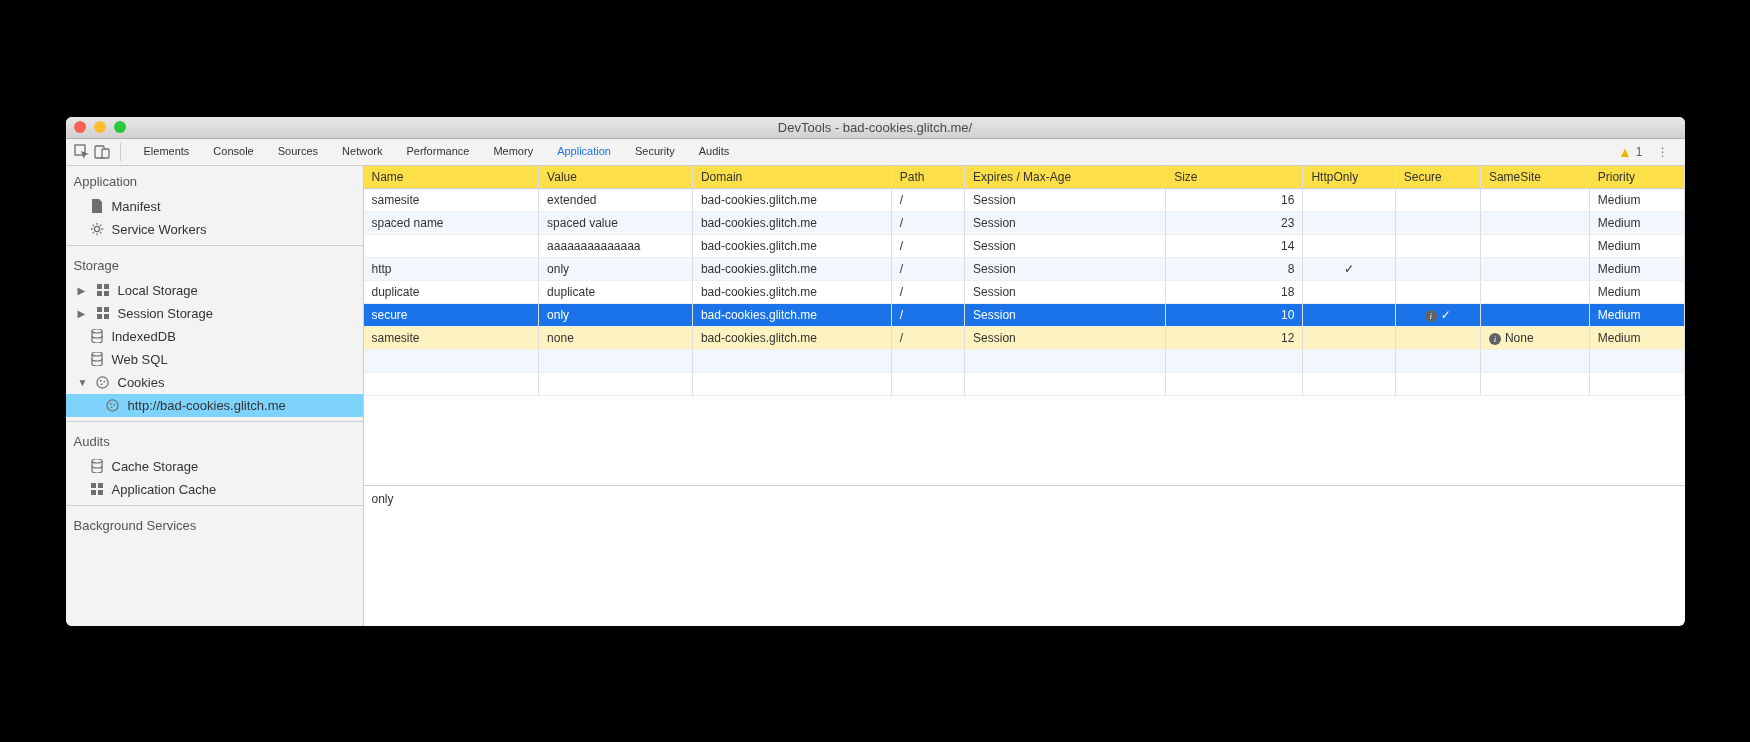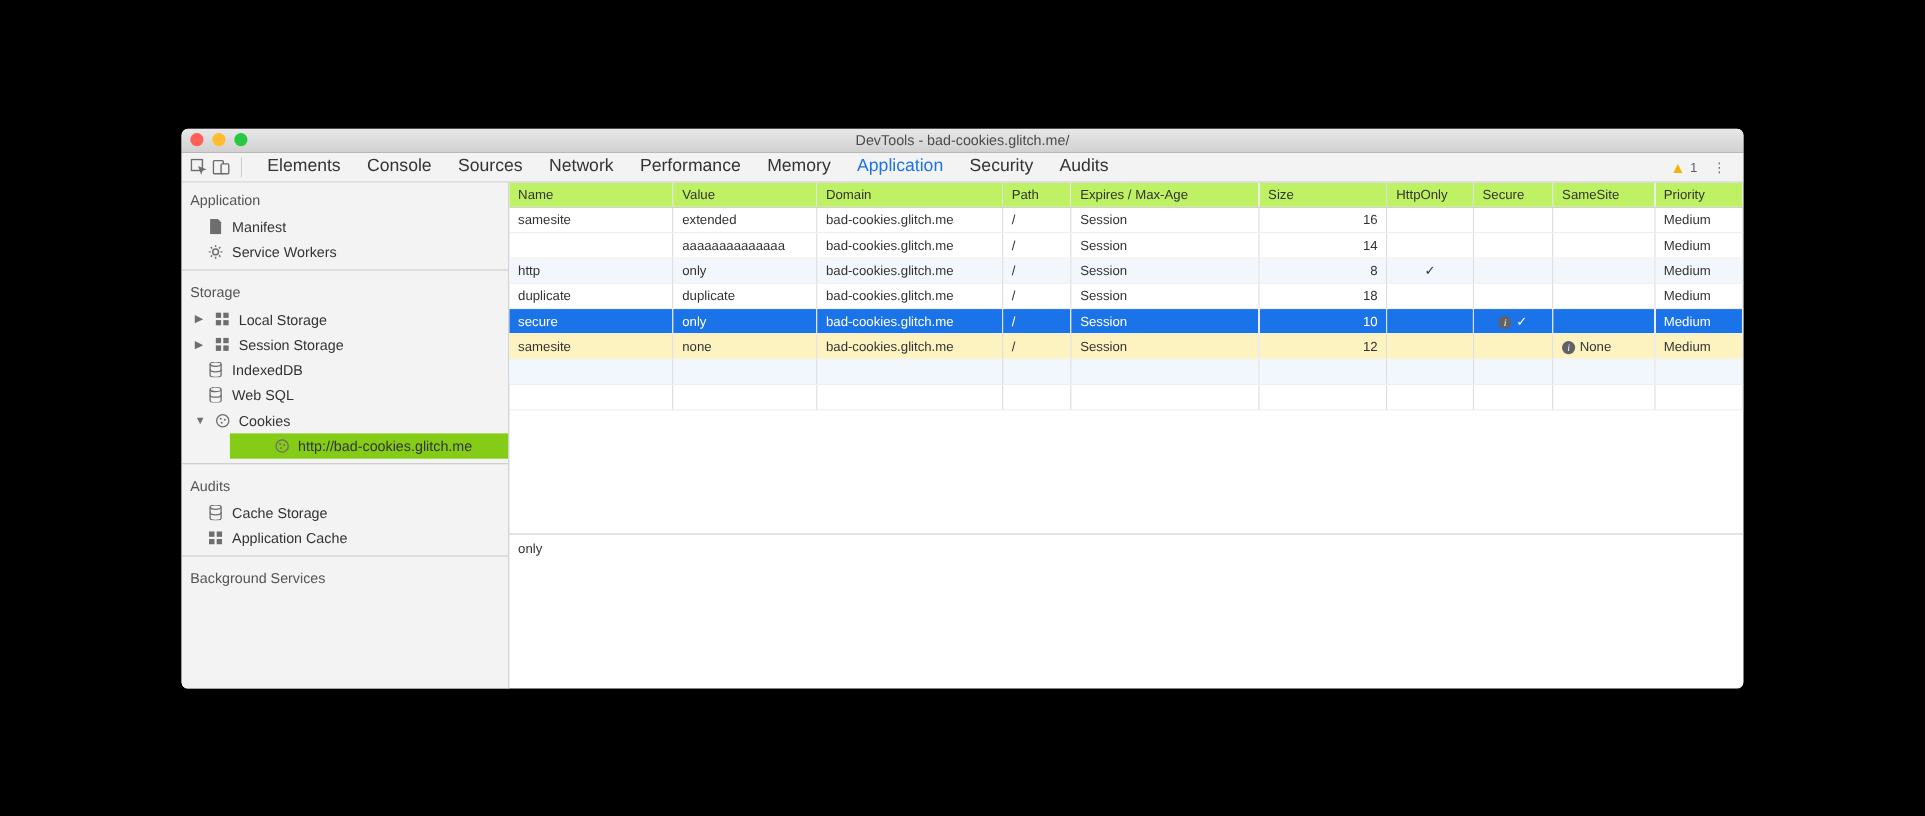--- a/index.html
+++ b/index.html
@@ -7,21 +7,21 @@
   background: #000;
   font-family: -apple-system, BlinkMacSystemFont, "Segoe UI", Helvetica, Arial, sans-serif;
   font-size: 12px;
   color: #333;
   display: flex;
   align-items: center;
   justify-content: center;
   min-height: 742px;
 }
 .window {
-  width: 1420px;
+  width: 1619px;
   background: #fff;
   border-radius: 6px;
   overflow: hidden;
   box-shadow: 0 20px 50px rgba(0,0,0,0.5);
 }
 .titlebar {
   height: 22px;
   background: linear-gradient(#e8e8e8, #d1d1d1);
   border-bottom: 1px solid #b1b1b1;
   display: flex;
@@ -52,21 +52,21 @@
 }
 .toolbar .sep { width: 1px; height: 18px; background: #ccc; margin: 0 8px; }
 .tool-icon {
   width: 20px; height: 20px;
   display: flex; align-items: center; justify-content: center;
   color: #6e6e6e;
 }
 .tabs { display: flex; gap: 2px; margin-left: 4px; }
 .tab {
   padding: 19px 11px;
-  font-size: 16px;
+  font-size: 11px;
   color: #333;
   cursor: default;
 }
 .tab.active {
   color: #1a73e8;
   border-bottom: 2px solid #1a73e8;
 }
 .toolbar-right {
   margin-left: auto;
   display: flex;
@@ -106,21 +106,21 @@
   align-items: center;
   justify-content: center;
   color: #6e6e6e;
   flex-shrink: 0;
 }
 .side-item.with-tw { padding-left: 12px; }
 .twisty {
   width: 10px; color: #6e6e6e; font-size: 10px;
 }
 .side-item.child { padding-left: 40px; }
-.side-item.selected { background: #84cc16; margin-left: 44px; }
+.side-item.selected { background: #7dd3fc; }
 .side-divider { height: 1px; background: #ccc; margin: 4px 0; }
 .main { flex: 1; display: flex; flex-direction: column; }
 .filterbar {
   height: 30px;
   border-bottom: 1px solid #ccc;
   display: flex;
   align-items: center;
   padding: 0 8px;
   gap: 8px;
 }
@@ -143,21 +143,21 @@
   border-bottom: 1px solid #eee;
   padding: 4px 8px;
   text-align: left;
   font-size: 12px;
   white-space: nowrap;
   overflow: hidden;
   text-overflow: ellipsis;
   height: 22px;
 }
 th {
-  background: #bef264;
+  background: #fde047;
   border-bottom: 1px solid #ccc;
   font-weight: 400;
   color: #333;
   position: sticky;
   top: 0;
 }
 tr.even td { background: #f2f7fd; }
 tr.warn td { background: #fdf3c0; }
 tr.sel td { background: #1a73e8; color: #fff; }
 td.num { text-align: right; padding-left: 28px; }
@@ -378,20 +378,32 @@
                 <td>extended</td>
                 <td>bad-cookies.glitch.me</td>
                 <td>/</td>
                 <td>Session</td>
                 <td class="num">16</td>
                 <td class="ctr"></td>
                 <td class="ctr"></td>
                 <td></td>
                 <td>Medium</td>
               </tr>
+              <tr class="even">
+                <td>spaced name</td>
+                <td>spaced value</td>
+                <td>bad-cookies.glitch.me</td>
+                <td>/</td>
+                <td>Session</td>
+                <td class="num">23</td>
+                <td class="ctr"></td>
+                <td class="ctr"></td>
+                <td></td>
+                <td>Medium</td>
+              </tr>
               <tr class="">
                 <td></td>
                 <td>aaaaaaaaaaaaaa</td>
                 <td>bad-cookies.glitch.me</td>
                 <td>/</td>
                 <td>Session</td>
                 <td class="num">14</td>
                 <td class="ctr"></td>
                 <td class="ctr"></td>
                 <td></td>

